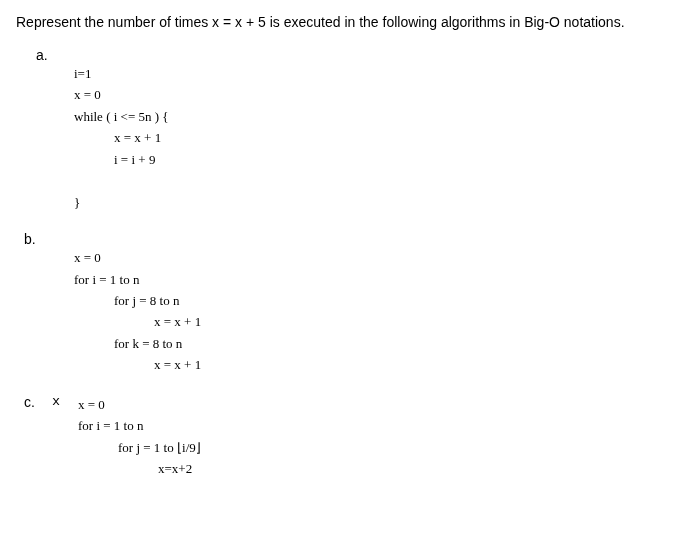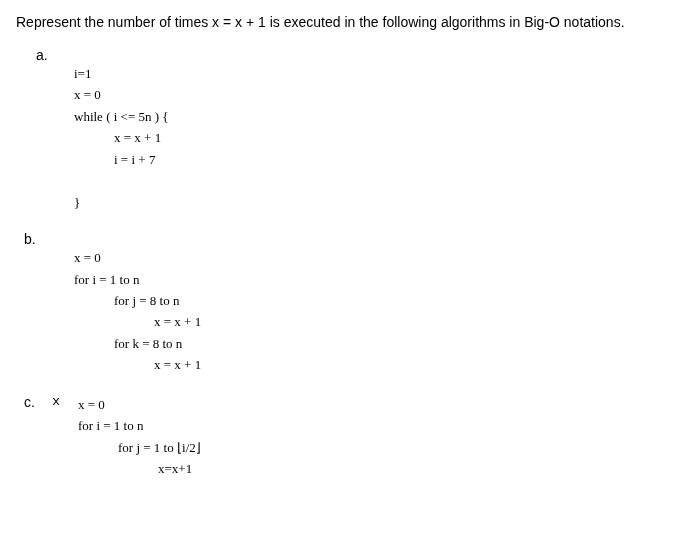--- a/index.html
+++ b/index.html
@@ -53,35 +53,35 @@
 
     .part-b-block {
       padding-left: 50px;
     }
   </style>
 </head>
 <body>
 
 <div>
   <div class="intro-text">
-    <span>Represent the number of times x = x + 1 is executed in the following algorithms in Big-O notations.</span>
+    <span>Represent the number of times x = x + 5 is executed in the following algorithms in Big-O notations.</span>
   </div>
 
   <div class="problem-container">
 
     <div class="part">
       <div style="margin-left: 12px;">
         <span style="font-size:14px;">a.</span>
       </div>
       <div class="code-block part-a-block">
         <div>i=1</div>
         <div>x = 0</div>
         <div>while ( i &lt;= 5n ) {</div>
         <div class="indent1">x = x + 1</div>
-        <div class="indent1">i = i + 7</div>
+        <div class="indent1">i = i + 9</div>
         <div>&nbsp;</div>
         <div>}</div>
       </div>
     </div>
 
     <div class="part">
       <div style="margin-left: 0;">
         <span style="font-size:14px;">b.</span>
       </div>
       <div class="code-block part-b-block">
@@ -98,20 +98,20 @@
       <div style="display:flex; align-items:flex-start; gap:6px;">
         <div style="min-width:22px; font-size:14px; padding-top:0;">
           <span>c.</span>
         </div>
         <div style="min-width:20px; font-family:'Courier New',monospace; font-size:13.5px; padding-top:0;">
           <span>x</span>
         </div>
         <div class="code-block" style="padding-left:0;">
           <div>x = 0</div>
           <div>for i = 1 to n</div>
-          <div class="indent1">for j = 1 to ⌊i/2⌋</div>
-          <div class="indent2">x=x+1</div>
+          <div class="indent1">for j = 1 to ⌊i/9⌋</div>
+          <div class="indent2">x=x+2</div>
         </div>
       </div>
     </div>
 
   </div>
 </div>
 
 </body></html>

